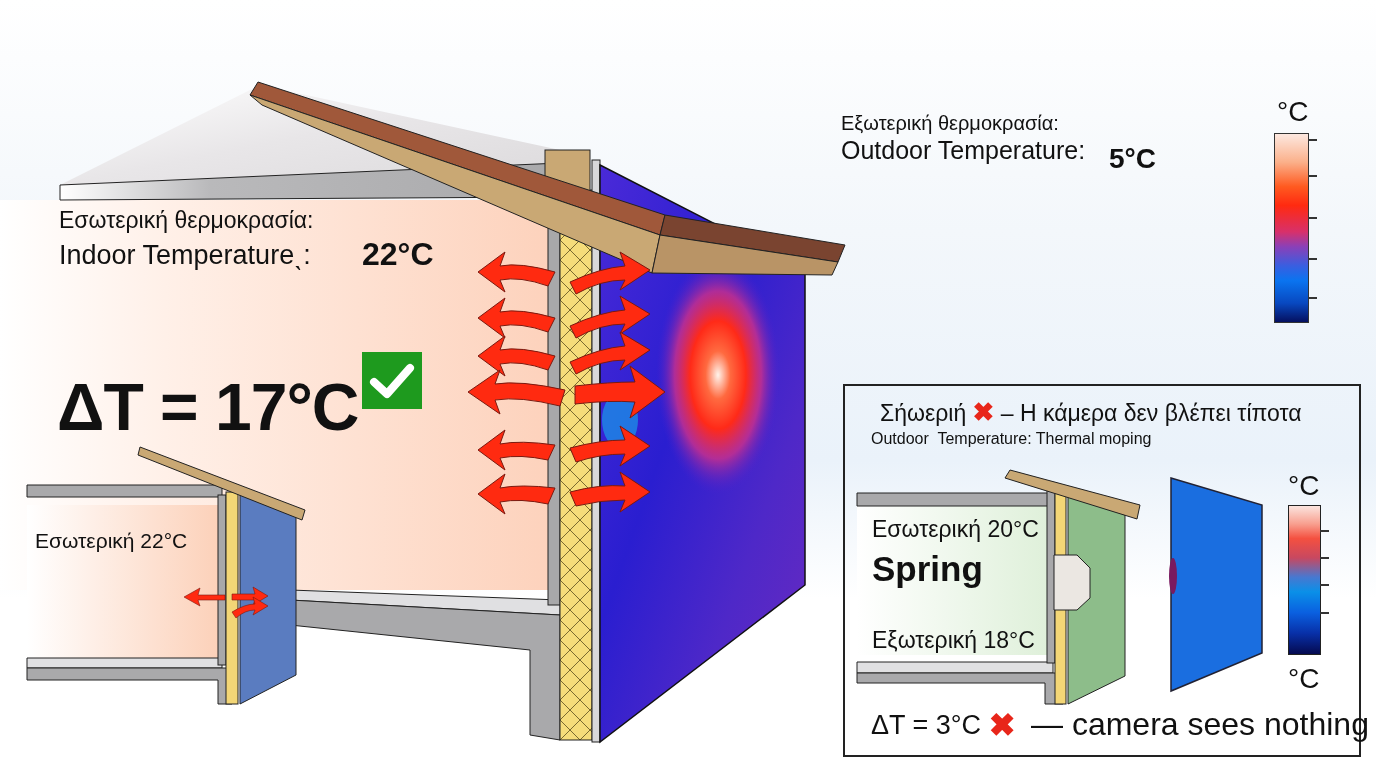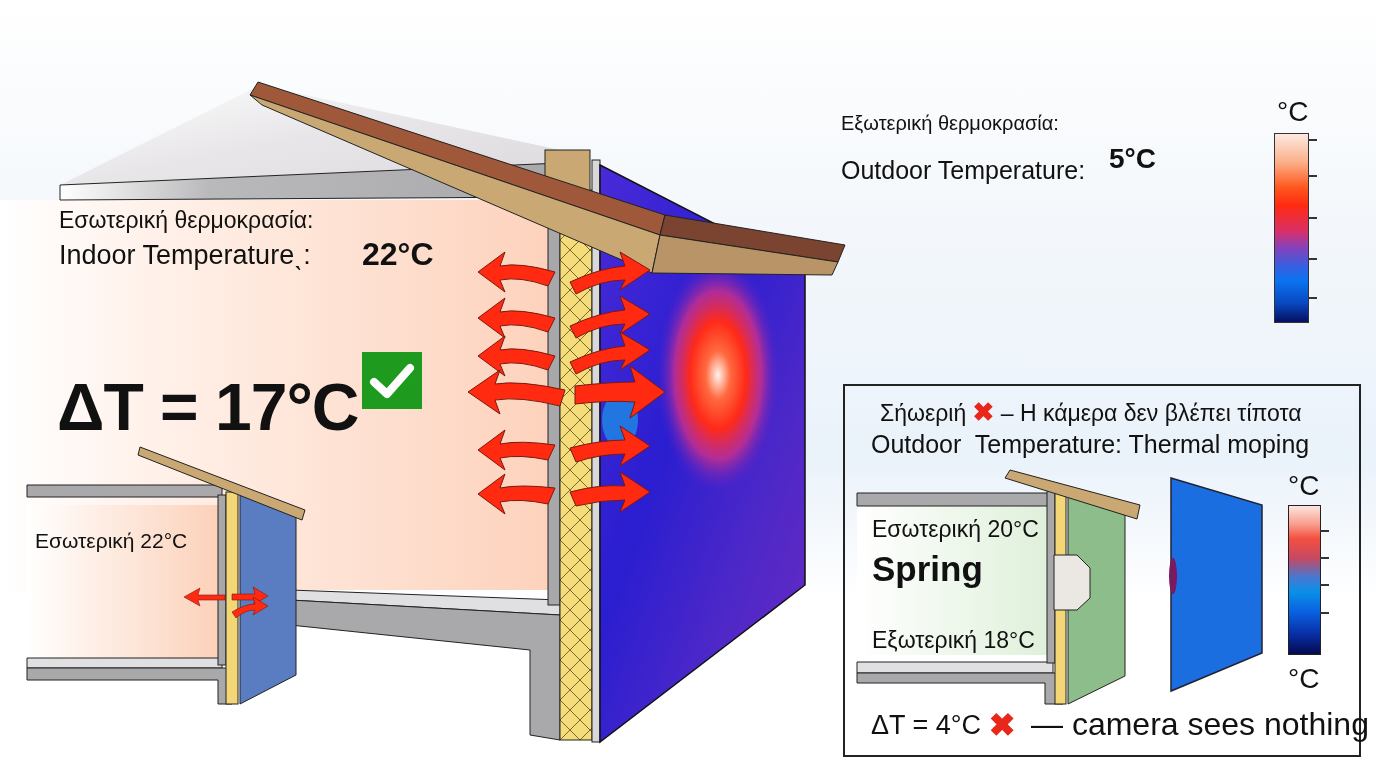--- a/index.html
+++ b/index.html
@@ -5,31 +5,31 @@
   html,body{margin:0;padding:0;}
   body{width:1376px;height:768px;overflow:hidden;position:relative;
        background:linear-gradient(180deg,#ffffff 0%,#f3f7fb 30%,#eaf2fa 60%,#ffffff 78%,#ffffff 100%);
        font-family:"Liberation Sans",sans-serif;color:#111;}
   svg.scene{position:absolute;left:0;top:0;}
   .lbl{position:absolute;white-space:nowrap;font-family:"Liberation Sans",sans-serif;color:#111;}
   .t-indoor-gr{left:59px;top:207px;font-size:23px;}
   .t-indoor-en{left:59px;top:240px;font-size:27px;}
   .t-indoor-val{left:362px;top:236px;font-size:32px;font-weight:bold;}
   .t-out-gr{left:841px;top:112px;font-size:20px;}
-  .t-out-en{left:841px;top:156px;font-size:25px;}
+  .t-out-en{left:841px;top:136px;font-size:25px;}
   .t-out-val{left:1109px;top:143px;font-size:28px;font-weight:bold;}
   .t-dt{left:57px;top:345px;font-size:66px;font-weight:bold;letter-spacing:-1px;margin-top:24px;}
   .check{position:absolute;left:362px;top:352px;width:60px;height:57px;background:#1e9a1e;}
   .t-scale-unit{left:1277px;top:96px;font-size:28px;}
   .colorbar{position:absolute;left:1274px;top:133px;width:33px;height:188px;border:1px solid #333;
     background:linear-gradient(180deg,#fde8e0 0%,#fbb08a 15%,#ff5a20 28%,#ff2a10 38%,#d8306a 52%,#8a40b8 60%,#3a5ee0 70%,#0a74f0 78%,#0848c0 90%,#051060 100%);}
   .tick{position:absolute;width:9px;height:2px;background:#333;}
   .panel{position:absolute;left:843px;top:384px;width:514px;height:369px;border:2px solid #222;background:transparent;}
   .t-p-gr{left:871px;top:397px;font-size:23px;margin-left:9px;}
-  .t-p-en{left:871px;top:430px;font-size:25px;}
+  .t-p-en{left:871px;top:430px;font-size:16px;}
   .t-p-in{left:872px;top:516px;font-size:23px;}
   .t-p-spring{left:872px;top:549px;font-size:35px;font-weight:bold;}
   .t-p-out{left:872px;top:627px;font-size:23px;}
   .t-p-dt{left:871px;top:706px;font-size:27px;}
   .t-p-nothing{left:1031px;top:706px;font-size:32px;}
   .t-p-unit-top{left:1288px;top:470px;font-size:28px;}
   .t-p-unit-bot{left:1288px;top:663px;font-size:28px;}
   .colorbar2{position:absolute;left:1288px;top:505px;width:31px;height:148px;border:1px solid #222;
     background:linear-gradient(180deg,#fbe4de 0%,#f8a090 12%,#f45040 22%,#c84860 35%,#4878d0 48%,#0a90e8 58%,#0a60e0 72%,#0830a8 86%,#050a50 100%);}
   .t-small-in{left:35px;top:529px;font-size:21px;}
@@ -179,21 +179,21 @@
 <div class="lbl t-p-gr">
   <span>Σήωεριή</span>
   <span style="color:#e8261a;font-weight:bold;font-size:26px;">✖</span>
   <span>– Η κάμερα δεν βλέπει τίποτα</span>
 </div>
 <div class="lbl t-p-en" style="white-space:pre;">Outdoor  Temperature: Thermal moping</div>
 <div class="lbl t-p-in">Εσωτερική 20°C</div>
 <div class="lbl t-p-spring">Spring</div>
 <div class="lbl t-p-out">Εξωτερική 18°C</div>
 <div class="lbl t-p-dt">
-  <span>ΔT = 4°C</span>
+  <span>ΔT = 3°C</span>
   <span style="color:#e8261a;font-weight:bold;font-size:32px;vertical-align:-2px;">✖</span>
 </div>
 <div class="lbl t-p-nothing">— camera sees nothing</div>
 
 <div class="lbl t-p-unit-top">°C</div>
 <div class="colorbar2"></div>
 <div class="tick" style="left:1320px;top:530px"></div>
 <div class="tick" style="left:1320px;top:557px"></div>
 <div class="tick" style="left:1320px;top:584px"></div>
 <div class="tick" style="left:1320px;top:612px"></div>

